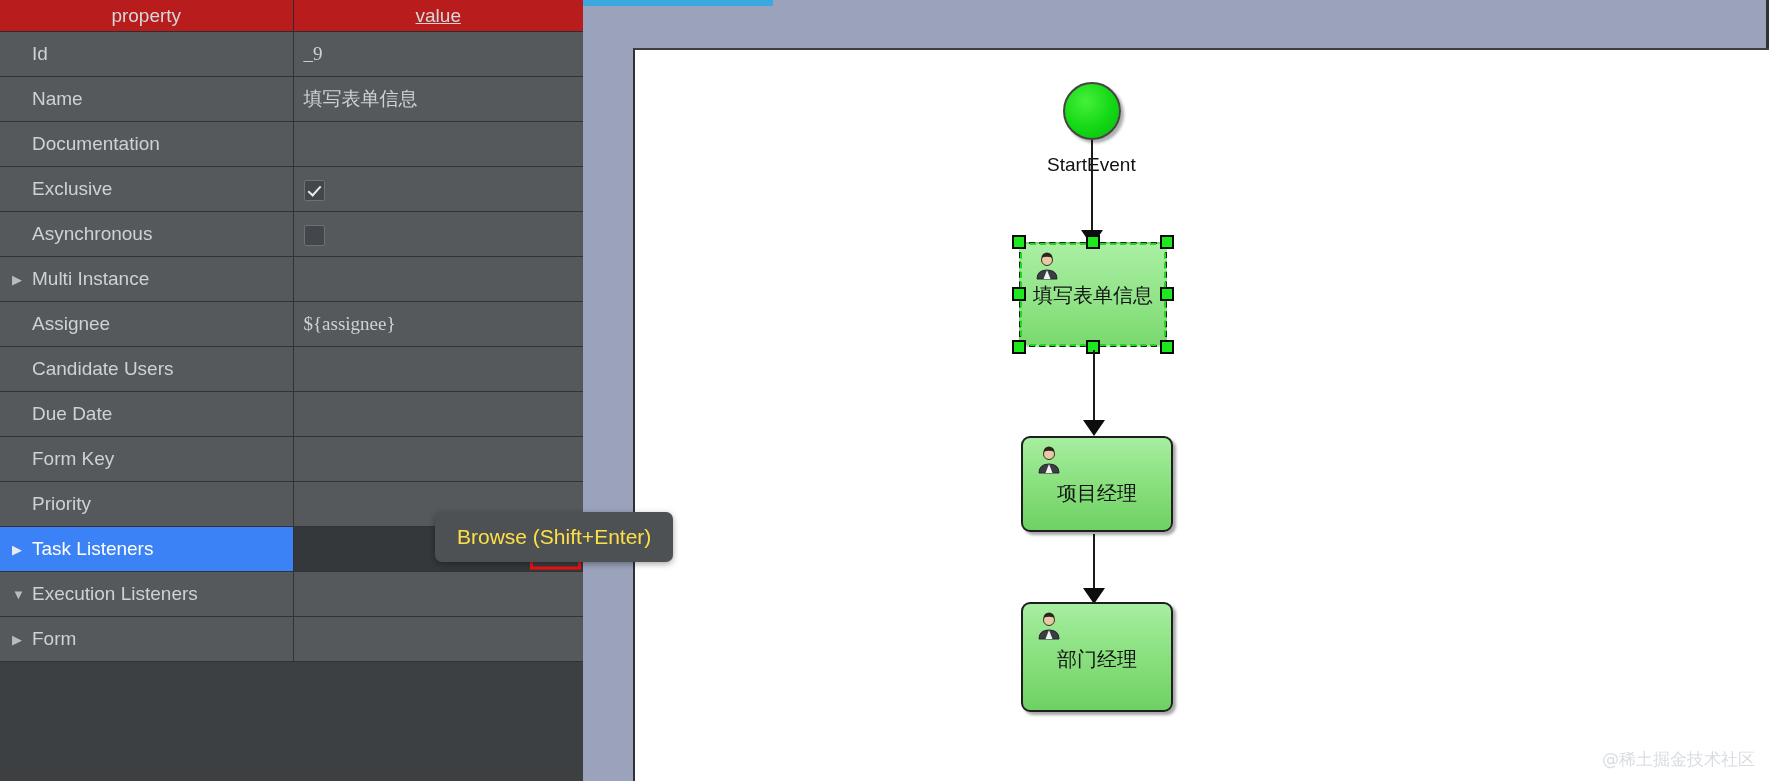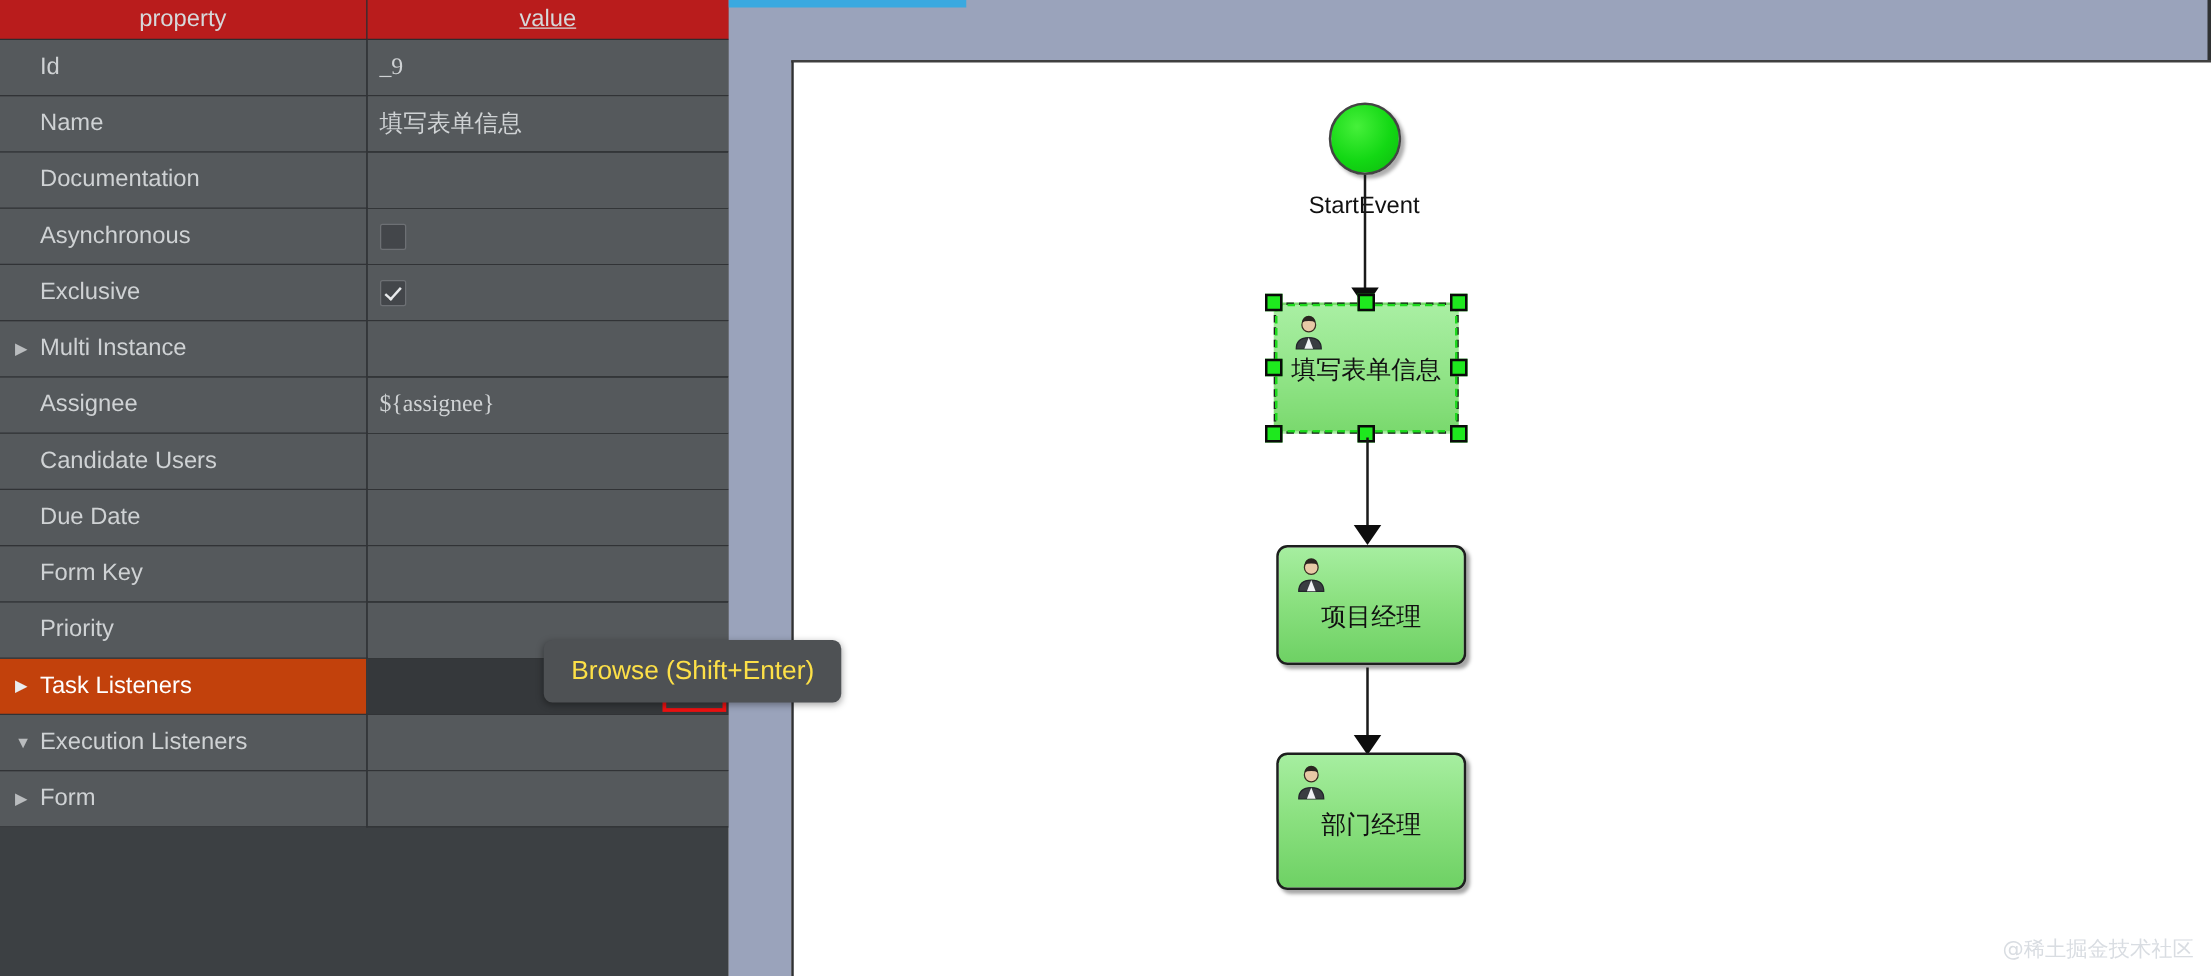--- a/index.html
+++ b/index.html
@@ -68,21 +68,21 @@
   .props-table tbody td.val-cell {
     padding-left: 10px;
     white-space: nowrap;
     position: relative;
     font-family: Liberation Serif, serif;
   }
   .props-table tbody td:last-child { border-right: none; }
 
   
   tr.selected td.prop-cell {
-    background: #c2410c;
+    background: #3b82f6;
     color: #ffffff;
   }
   tr.selected td.val-cell {
     background: #35383b;
   }
 
   .twisty {
     display: inline-block;
     width: 18px;
     color: #b9bcbe;
@@ -318,33 +318,33 @@
 
         <tr>
           <td class="prop-cell">
             <span class="twisty empty"></span><span class="prop-label">Documentation</span>
           </td>
           <td class="val-cell"></td>
         </tr>
 
         <tr>
           <td class="prop-cell">
+            <span class="twisty empty"></span><span class="prop-label">Exclusive</span>
+          </td>
+          <td class="val-cell">
+            <span class="chk checked"></span>
+          </td>
+        </tr>
+
+        <tr>
+          <td class="prop-cell">
             <span class="twisty empty"></span><span class="prop-label">Asynchronous</span>
           </td>
           <td class="val-cell">
             <span class="chk"></span>
-          </td>
-        </tr>
-
-        <tr>
-          <td class="prop-cell">
-            <span class="twisty empty"></span><span class="prop-label">Exclusive</span>
-          </td>
-          <td class="val-cell">
-            <span class="chk checked"></span>
           </td>
         </tr>
 
         <tr>
           <td class="prop-cell">
             <span class="twisty">▶</span><span class="prop-label">Multi Instance</span>
           </td>
           <td class="val-cell"></td>
         </tr>
 

